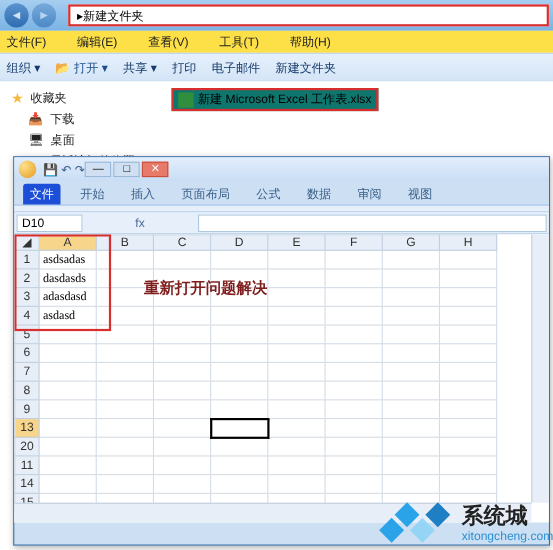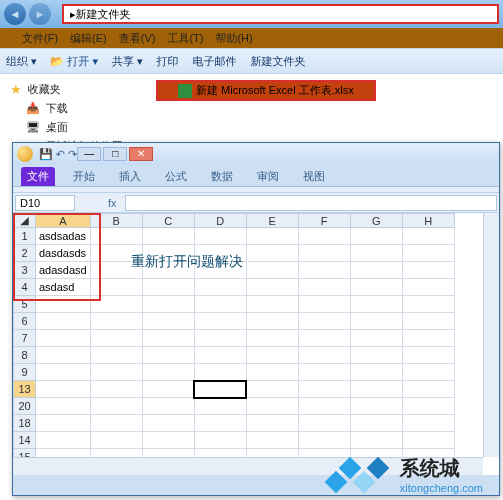--- a/index.html
+++ b/index.html
@@ -4,63 +4,63 @@
 <style>
 * { margin: 0; padding: 0; box-sizing: border-box; font-family: "Microsoft YaHei", SimSun, Arial, sans-serif; font-size: 11px; }
 body { width: 503px; height: 500px; background: #fff; position: relative; overflow: hidden; }
 
 
 .explorer { position: absolute; top: 0; left: 0; width: 503px; height: 175px; }
 .exp-top { height: 28px; background: linear-gradient(#a7cef0,#79b3e4); display: flex; align-items: center; padding: 0 4px; }
 .nav-btns { width: 54px; height: 22px; position:relative;}
 .nav-circle { width:22px;height:22px;border-radius:50%;background:linear-gradient(#5a93cf,#2e6db1);display:inline-flex;align-items:center;justify-content:center;color:#d0e3f5;}
 .addr { margin-left:4px; flex:1; height:20px; background:#fff; border:2px solid #d92e2e; display:flex; align-items:center; padding:0 6px; }
-.menubar { height:20px; background:#a16207; display:flex; align-items:center; padding:0 22px; gap:12px; color:#222;}
+.menubar { height:20px; background:#fde047; display:flex; align-items:center; padding:0 6px; gap:28px; color:#222;}
 .toolbar { height:26px; background:linear-gradient(#e6f0fb,#d4e5f7); border-top:1px solid #bcd3ec; border-bottom:1px solid #bcd3ec; display:flex; align-items:center; padding:0 6px; gap:14px; color:#153a6b;}
 .exp-body { display:flex; background:#fff; height:100px;}
 .nav-pane { width:150px; padding:6px 10px; }
 .nav-item { display:flex; align-items:center; gap:6px; padding:2px 0; color:#222;}
 .star { color:#f5b93a; font-size:13px;}
 .files-pane { flex:1; padding:6px;}
-.file-row { display:inline-flex; align-items:center; border:2px solid #d92e2e; padding:1px 20px; background:#c2410c;}
+.file-row { display:inline-flex; align-items:center; border:2px solid #d92e2e; padding:1px 4px; background:#0f766e;}
 .xls-icon { width:14px; height:14px; background:#2f8f3f; margin-right:4px; display:inline-block;}
 
 
 .excel { position:absolute; top:142px; left:12px; width:488px; height:354px; border:1px solid #3b6ea5; background:#cde0f3; box-shadow:1px 2px 6px rgba(0,0,0,0.3);}
 .titlebar { height:22px; background:linear-gradient(#e3eefb,#c8ddf5); display:flex; align-items:center; padding:0 4px;}
 .orb { width:16px;height:16px;border-radius:50%;background:radial-gradient(circle at 30% 30%,#ffe08a,#e49a1f);margin-right:6px;}
 .qat { display:flex; gap:4px; color:#3a5f8a;}
 .wtitle { flex:1; text-align:center; color:#3a5f8a;}
 .wbtns { display:flex; gap:2px;}
 .wbtn { width:24px;height:14px;background:#d0e0f2;border:1px solid #9ab9da;text-align:center;line-height:12px;font-size:10px;}
 .wbtn.close { background:#e87a6a;color:#fff;border-color:#c8503d;}
 .ribbon { height:22px; background:#cde0f3; display:flex; align-items:flex-end; padding:0 8px; gap:12px; border-bottom:1px solid #9cbce0;}
 .tab { padding:2px 6px; color:#3a5f8a;}
-.tab.file { background:#6d28d9;color:#fff;border-radius:3px 3px 0 0;}
+.tab.file { background:#1d4ed8;color:#fff;border-radius:3px 3px 0 0;}
 .ribstrip { height:6px; background:#e7f0fa; border-bottom:1px solid #b9d1ea;}
-.fbar { height:20px; background:#e7f0fa; display:flex; align-items:center; border-bottom:1px solid #b9d1ea; padding:0 2px;}
+.fbar { height:20px; background:#e7f0fa; display:flex; align-items:center; border-bottom:1px solid #b9d1ea; padding:0 2px;gap:40px;}
 .namebox { width:60px; height:16px; background:#fff; border:1px solid #b0c7e0; padding:0 4px; display:flex; align-items:center;}
-.fx { padding:0 8px; color:#4a6d96; margin-left:25px;}
+.fx { padding:0 8px; color:#4a6d96; }
 .fxline { flex:1; height:16px; background:#fff; border:1px solid #b0c7e0;}
 .grid-wrap { position:relative; background:#fff; height:262px; overflow:hidden;}
 table.grid { border-collapse:collapse; }
 .grid th { background:#e7eef7; border:1px solid #c1cfdf; font-weight:normal; color:#333; text-align:center;}
 .grid td { border:1px solid #d4dce5; height:17px; min-width:52px; background:#fff;}
 .rowhdr { background:#e7eef7 !important; min-width:22px !important; text-align:center; color:#333; border:1px solid #c1cfdf !important;}
 .rowhdr.sel { background:#f7d58b !important;}
 th.colA { background:#f7d58b;}
-.colA-cell { min-width:62px; padding:0 3px; font-family:Liberation Sans, sans-serif;}
+.colA-cell { min-width:62px; padding:0 3px; font-family:Liberation Serif, serif;}
 .redbox1 { position:absolute; border:2px solid #d92e2e; pointer-events:none;}
-.anno { position:absolute; color:#0c4a6e; font-weight:normal; font-size:14px;}
+.anno { position:absolute; color:#7f1d1d; font-weight:bold; font-size:14px;}
 .cursor { border:2px solid #000 !important;}
 .scrollbar-v { position:absolute; right:0; top:0; bottom:18px; width:16px; background:#e7eef7; border-left:1px solid #c1cfdf;}
 .scrollbar-h { position:absolute; left:0; right:16px; bottom:0; height:18px; background:#e7eef7; border-top:1px solid #c1cfdf;}
 
 
-.wm { position:absolute; right:20px; bottom:4px; display:flex; align-items:center; gap:6px;}
+.wm { position:absolute; right:0; bottom:4px; display:flex; align-items:center; gap:6px;}
 .wm-cubes { width:70px;height:44px; position:relative;}
 .cube { position:absolute; width:16px;height:16px; transform:rotate(45deg);}
 .c1{background:#2aa3e8;top:22px;left:4px;}
 .c2{background:#2aa3e8;top:8px;left:18px;}
 .c3{background:#86d1f5;top:22px;left:32px;opacity:.8;}
 .c4{background:#1e7fc4;top:8px;left:46px;}
 .wm-txt .t1{font-size:20px;font-weight:bold;color:#222;}
 .wm-txt .t2{font-size:11px;color:#2a8fd4;text-align:right;}
 </style>
 </head>
@@ -117,20 +117,21 @@
     <div class="wbtns">
       <span class="wbtn">—</span>
       <span class="wbtn">□</span>
       <span class="wbtn close">✕</span>
     </div>
   </div>
   <div class="ribbon">
     <span class="tab file">文件</span>
     <span class="tab">开始</span>
     <span class="tab">插入</span>
+    <span class="tab">页面布局</span>
     <span class="tab">公式</span>
     <span class="tab">数据</span>
     <span class="tab">审阅</span>
     <span class="tab">视图</span>
   </div>
   <div class="ribstrip"></div>
   <div class="fbar">
     <div class="namebox">
         <span>D10</span>
       </div>
@@ -266,21 +267,21 @@
             <td class="colA-cell"></td>
             <td></td>
             <td></td>
             <td></td>
             <td></td>
             <td></td>
             <td></td>
             <td></td>
           </tr>
       <tr>
-            <td class="rowhdr">18</td>
+            <td class="rowhdr">11</td>
             <td class="colA-cell"></td>
             <td></td>
             <td></td>
             <td></td>
             <td></td>
             <td></td>
             <td></td>
             <td></td>
           </tr>
       <tr>

